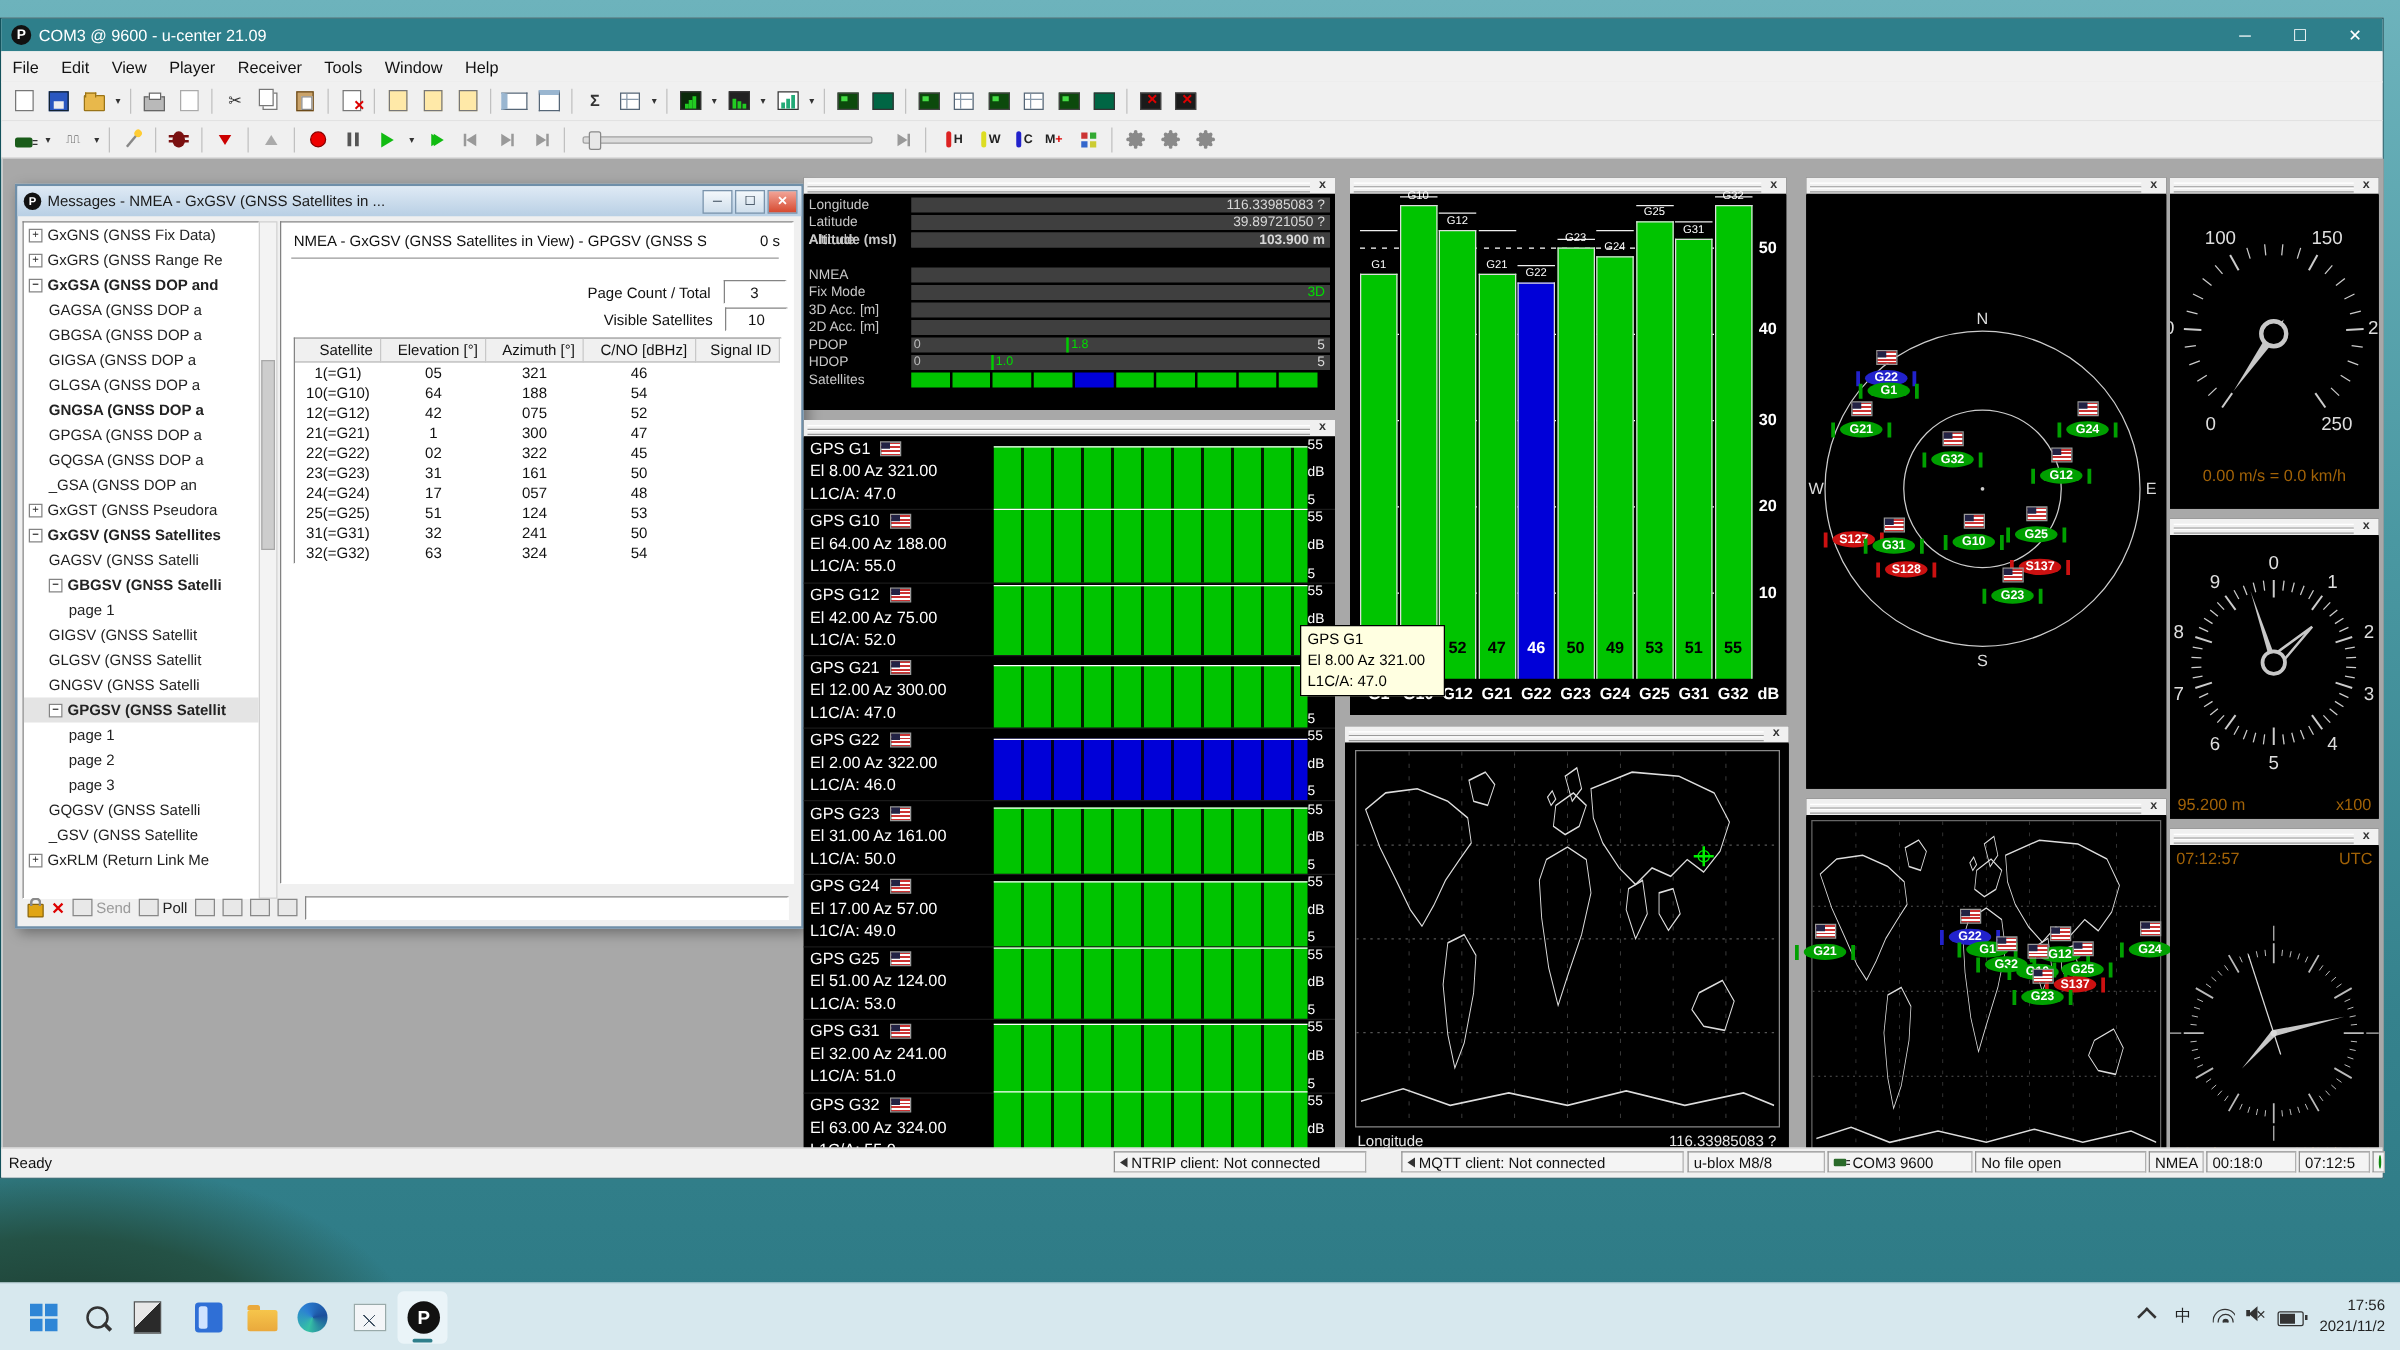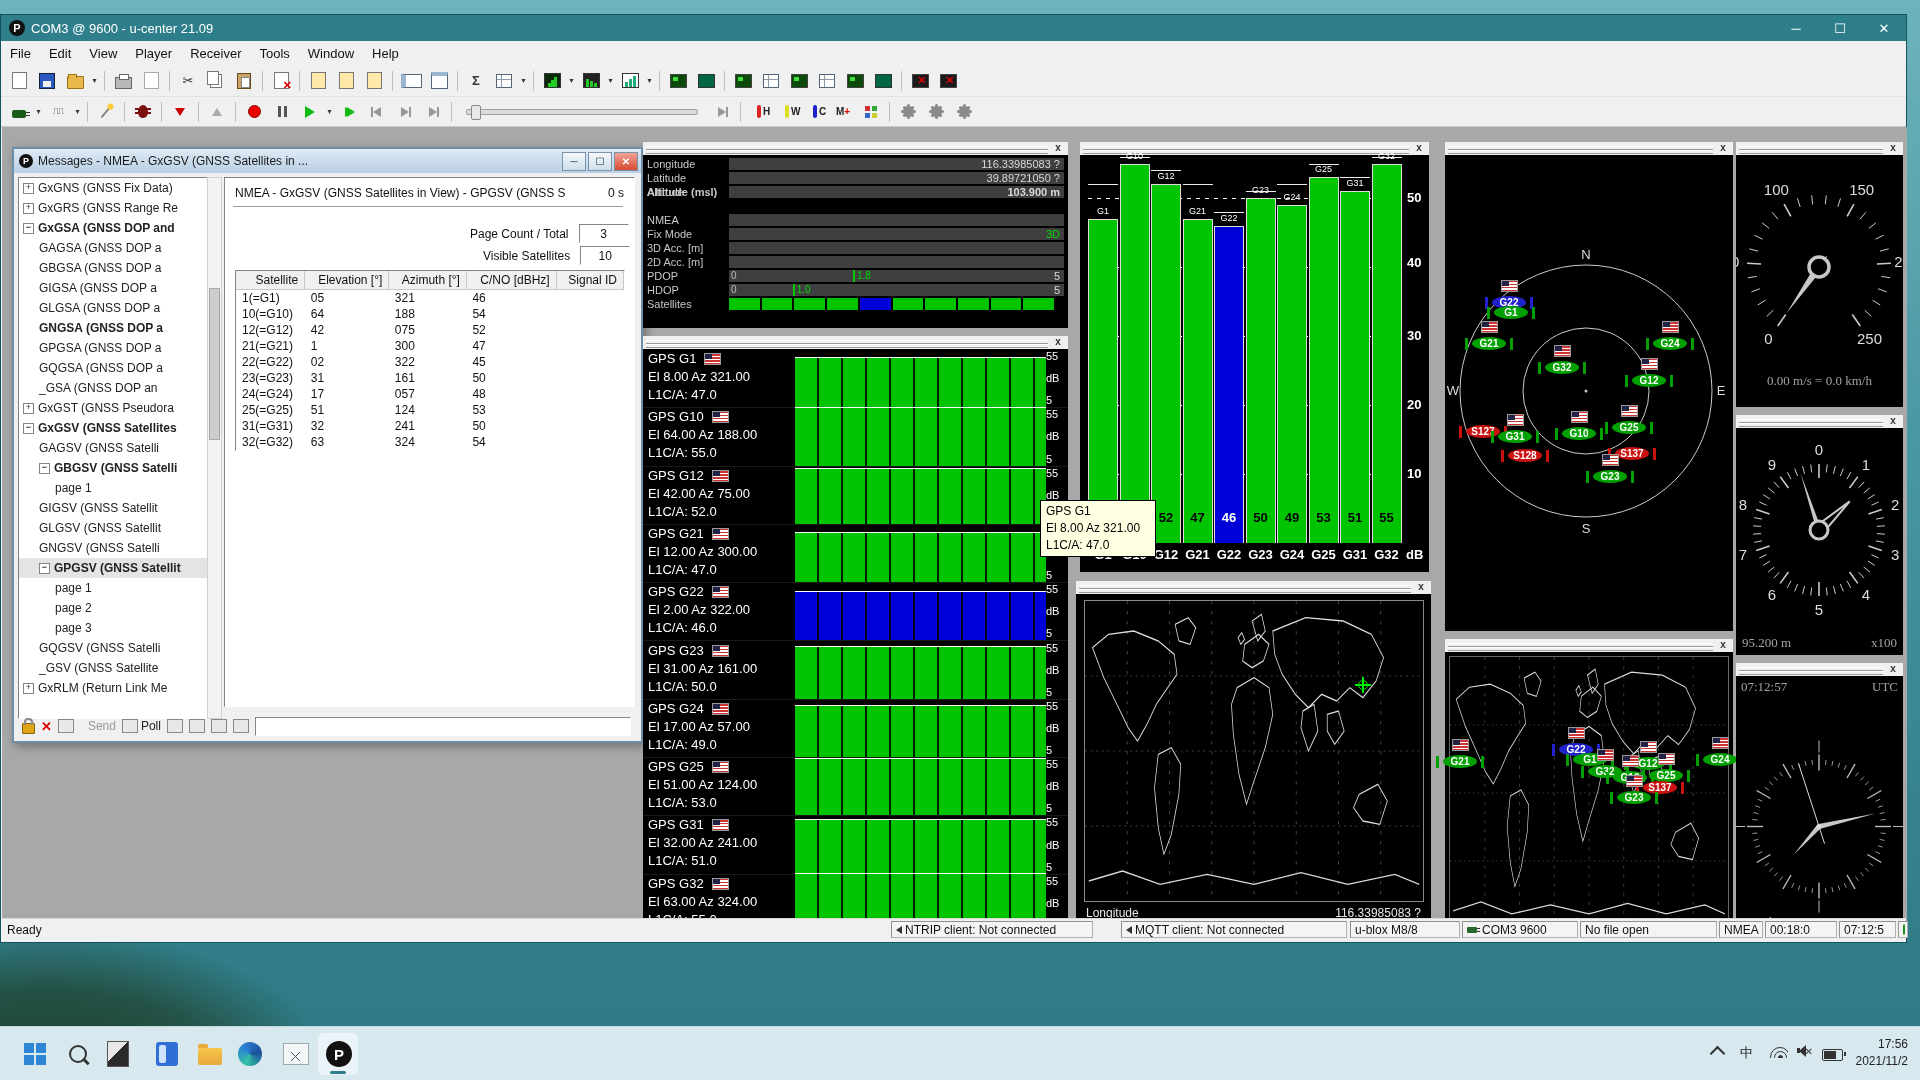--- a/index.html
+++ b/index.html
@@ -102,26 +102,26 @@
   #detail{left:210px;top:28px;width:409px;height:528px;background:#fff;border:1px solid #828282;border-right-color:#fff;border-bottom-color:#fff;font-size:12px;color:#111;}
   #dethead{left:10px;top:8px;width:330px;white-space:nowrap;overflow:hidden;}
   #detage{right:10px;top:8px;}
   #detrule{left:8px;top:28px;width:390px;height:1px;background:#999;}
   #detdesc{left:10px;top:42px;width:230px;line-height:16px;}
   .fieldrow{position:absolute;display:flex;align-items:center;}
   .fieldbox{width:48px;height:17px;border:1px solid #848484;border-right-color:#fff;border-bottom-color:#fff;background:#fff;display:flex;align-items:center;justify-content:center;margin-left:10px;}
   #dettable{left:10px;top:92px;width:388px;border:1px solid #848484;border-right-color:#fff;border-bottom-color:#fff;background:#fff;}
   #dettable table{border-collapse:collapse;width:100%;font-size:12px;}
   #dettable th{background:#f0f0f0;border-right:1px solid #c8c8c8;border-bottom:1px solid #c8c8c8;font-weight:normal;text-align:right;padding:2px 6px;height:14px;}
-  #dettable td{text-align:left;padding:1px 6px;height:13px;}
+  #dettable td{text-align:center;padding:1px 6px;height:13px;}
   #msgfooter{left:0px;bottom:2px;width:100%;height:26px;display:flex;align-items:center;gap:6px;padding-left:8px;box-sizing:border-box;}
   .lockic{width:11px;height:9px;background:#e0a515;border:1px solid #8a6408;border-radius:1px;position:relative;margin-top:4px;}
   .lockic:before{content:"";position:absolute;left:1px;top:-6px;width:5px;height:5px;border:2px solid #8a8a8a;border-bottom:none;border-radius:4px 4px 0 0;}
   .redx{color:#d00;font-weight:bold;font-size:13px;}
-  .sendlbl{color:#9a9a9a;font-size:12px;display:flex;align-items:center;gap:14px;}
+  .sendlbl{color:#9a9a9a;font-size:12px;display:flex;align-items:center;gap:3px;}
   .polllbl{color:#222;font-size:12px;display:flex;align-items:center;gap:3px;}
   .minic{width:14px;height:12px;background:#e8e8e8;border:1px solid #888;}
   #msginput{flex:1;height:17px;margin-right:10px;background:#fff;border:1px solid #848484;border-right-color:#fff;border-bottom-color:#fff;}
   
   .dock{position:absolute;background:#000;}
   .grab{position:absolute;left:0;top:0;right:0;height:13px;background:#f0f0f0;border-bottom:1px solid #b5b5b5;}
   .grab:before{content:"";position:absolute;left:3px;right:20px;top:4px;height:2px;border-top:1px solid #fff;border-bottom:1px solid #9a9a9a;}
   .grab:after{content:"";position:absolute;left:3px;right:20px;top:8px;height:2px;border-top:1px solid #fff;border-bottom:1px solid #9a9a9a;}
   .grabx{position:absolute;right:3px;top:0px;width:14px;height:12px;font-size:10px;color:#333;text-align:center;line-height:12px;font-weight:bold;}
   .dockbody{position:absolute;left:0;top:13px;right:0;bottom:0;background:#000;}
@@ -163,21 +163,21 @@
   
   .sat{position:absolute;width:44px;margin-left:-22px;text-align:center;}
   .sat .flag{margin:0 auto 0px auto;}
   .satell{position:relative;display:inline-block;min-width:28px;padding:1px 3px;border-radius:50%;font-size:10px;font-weight:bold;color:#fff;line-height:11px;}
   .satell:before,.satell:after{content:"";position:absolute;top:1px;width:3px;height:12px;background:inherit;}
   .satell:before{left:-7px;} .satell:after{right:-7px;}
   .usflag{width:15px;height:10px;display:inline-block;position:relative;flex:none;
       background:repeating-linear-gradient(180deg,#c33 0 1.5px,#fff 1.5px 3px);border:0.5px solid #999;}
   .usflag:before{content:"";position:absolute;left:0;top:0;width:7px;height:5px;background:#224;}
   
-  .gaugecap{position:absolute;color:#a3a3a3;font-size:13px;font-family:Liberation Serif, serif;}
+  .gaugecap{position:absolute;color:#a16207;font-size:13px;}
   
   #statusbar{left:0;bottom:0;width:100%;height:23px;background:#f0f0f0;border-top:1px solid #d8d8d8;font-size:12px;color:#111;}
   .scell{position:absolute;top:2px;height:17px;border:1px solid #b0b0b0;border-top-color:#909090;border-left-color:#909090;background:#f4f4f4;display:flex;align-items:center;padding:0 4px;box-sizing:border-box;overflow:hidden;white-space:nowrap;gap:3px;}
   .spk{width:0;height:0;border-top:4px solid transparent;border-bottom:4px solid transparent;border-right:6px solid #333;position:relative;flex:none;}
   .spk:before{content:"";position:absolute;left:-9px;top:-2px;width:3px;height:4px;background:#333;}
   .plugic{width:10px;height:6px;background:#2a6a2a;border-radius:1px;position:relative;flex:none;margin-right:2px;}
   .plugic:before{content:"";position:absolute;right:-3px;top:1px;width:3px;height:1px;background:#333;box-shadow:0 3px 0 #333;}
   .greendot{width:9px;height:9px;border-radius:50%;background:#2c2;border:1px solid #181;}
   
   #taskbar{left:0;top:1026px;width:1920px;height:54px;background:#d7e8ee;border-top:1px solid #c3d8df;}

